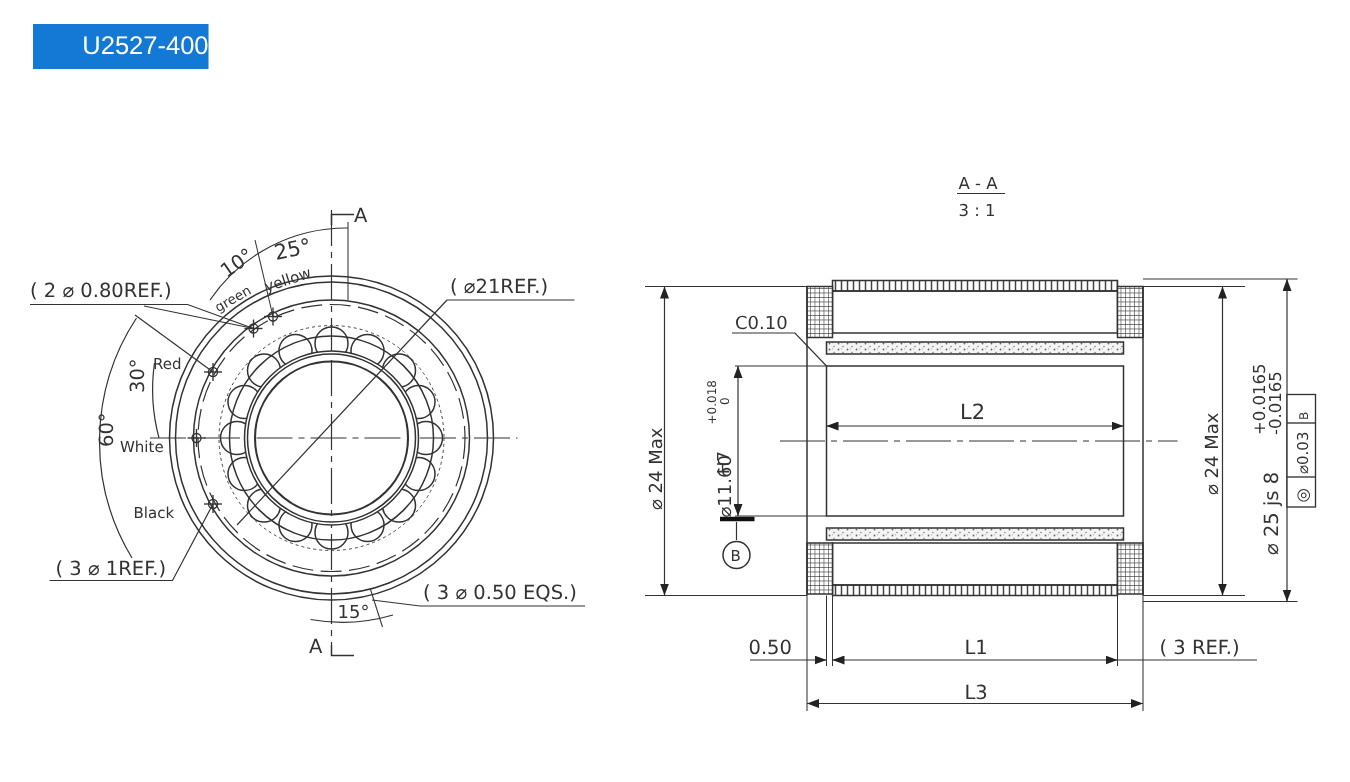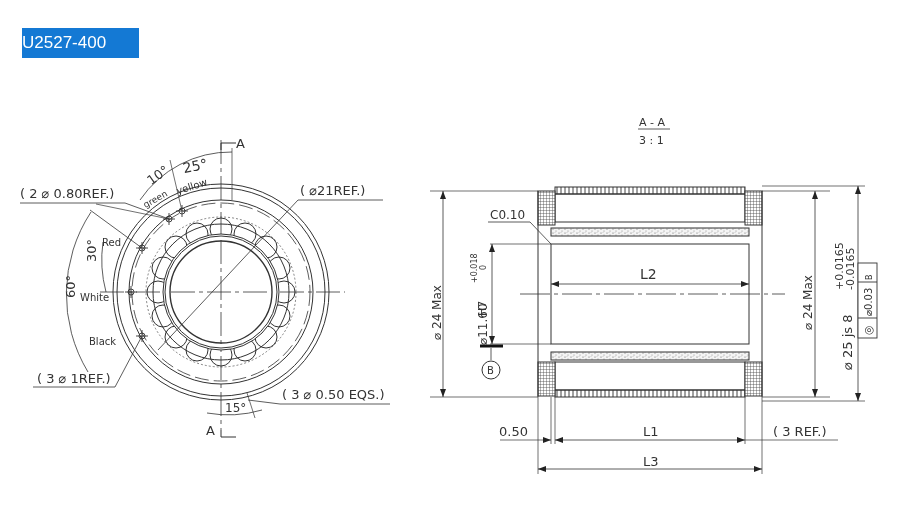--- a/index.html
+++ b/index.html
@@ -1,20 +1,20 @@
 <!DOCTYPE html>
 <html><head>
 <meta charset="utf-8">
 <style>
   html, body { margin: 0; padding: 0; background: #ffffff; }
   body { width: 900px; height: 521px; position: relative; overflow: hidden; font-family: "DejaVu Sans", sans-serif; }
   .badge {
-    position: absolute; left: 22px; top: 28px; width: 117px; height: 30px;
+    position: absolute; left: 22px; top: 16px; width: 117px; height: 30px;
     background: #1479d4; color: #ffffff; font-family: "Liberation Sans", sans-serif;
-    font-size: 17px; line-height: 30px; text-align: left;
+    font-size: 17px; line-height: 30px; text-align: right;
   }
   svg { position: absolute; left: 0; top: 0; }
   .t { font-family: "DejaVu Sans", sans-serif; fill: #333; }
 </style>
 </head>
 <body>
 
 <div class="badge">U2527-400</div>
 
 <svg width="900" height="521" viewBox="0 0 900 521">

